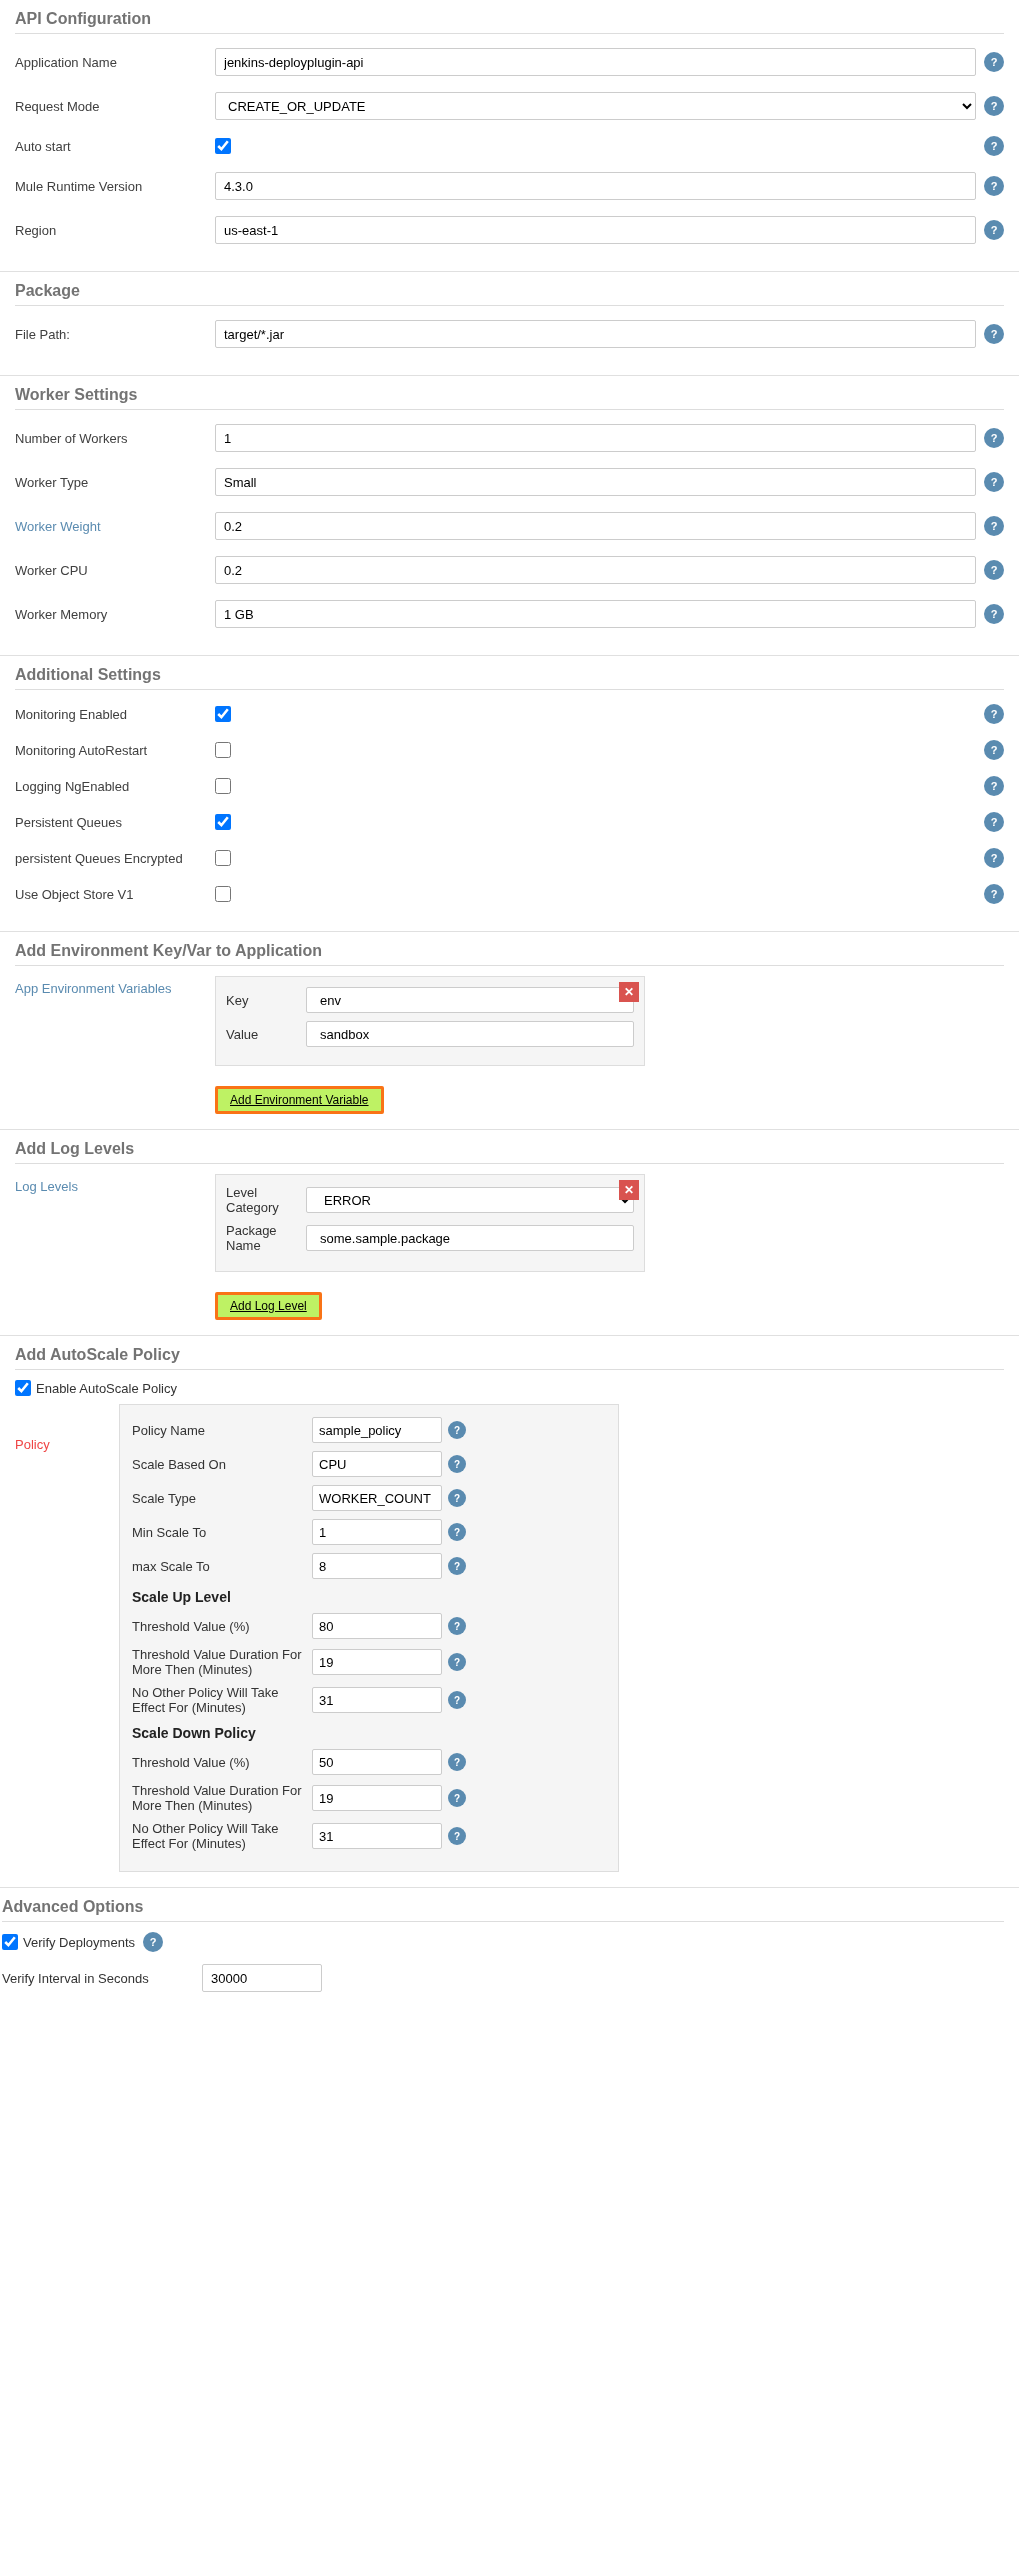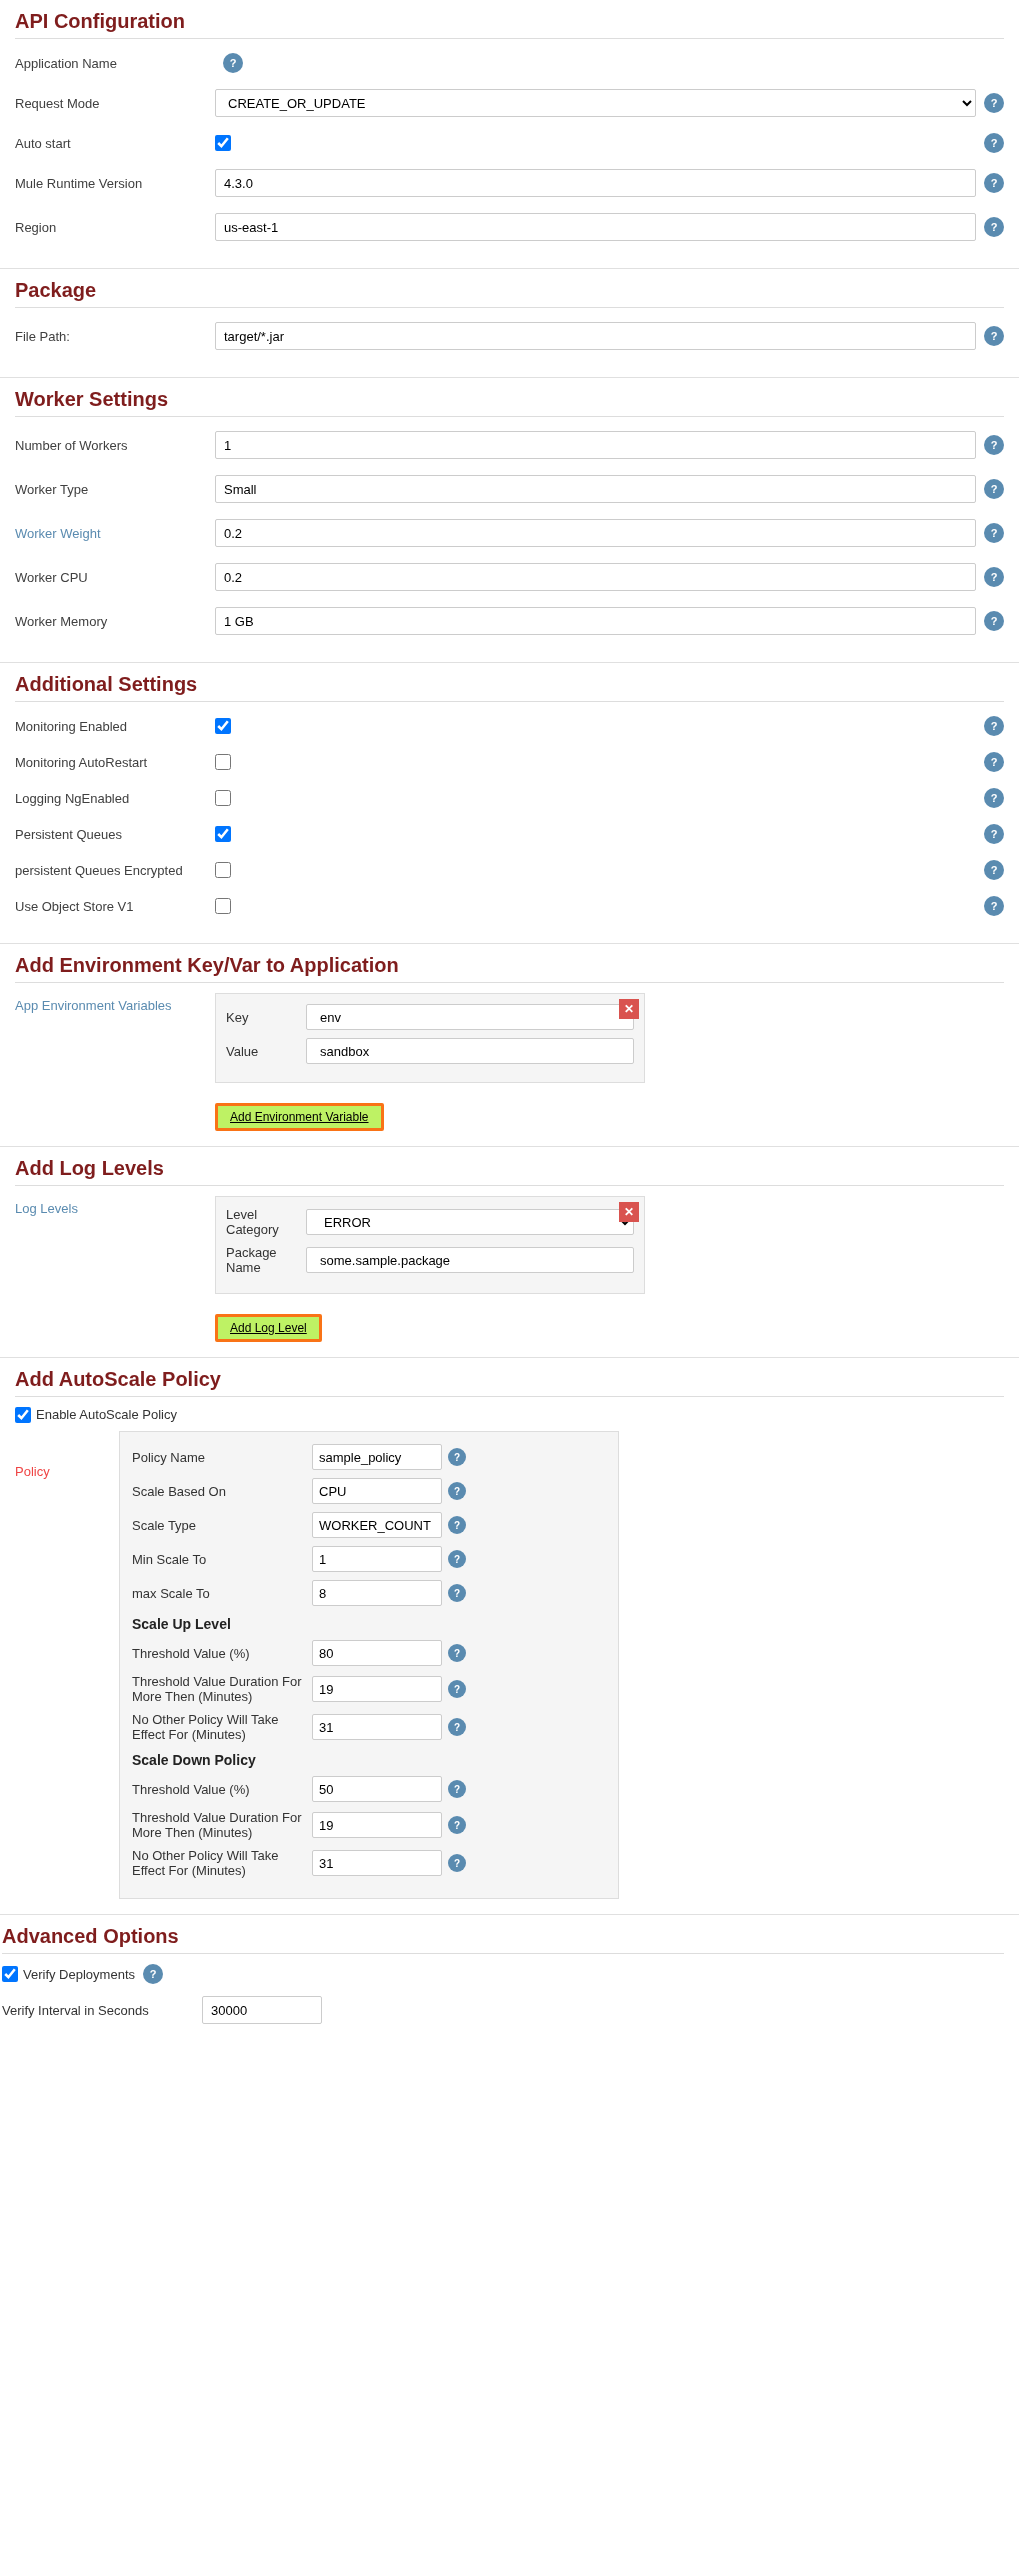--- a/index.html
+++ b/index.html
@@ -8,23 +8,23 @@
       font-size: 13px;
       background: #fff;
       color: #333;
       width: 1019px;
     }
     .section {
       padding: 10px 15px 15px 15px;
       border-bottom: 1px solid #e0e0e0;
     }
     .section-title {
-      font-size: 20px;
+      font-size: 16px;
       font-weight: bold;
-      color: #7f1d1d;
+      color: #737373;
       margin-bottom: 10px;
       padding-bottom: 5px;
       border-bottom: 1px solid #ddd;
     }
     .form-row {
       display: flex;
       align-items: center;
       margin-bottom: 8px;
       padding: 4px 0;
     }
@@ -187,21 +187,21 @@
       flex-shrink: 0;
     }
     .sub-section-title {
       font-size: 14px;
       font-weight: bold;
       color: #222;
       margin: 10px 0 8px 0;
     }
     .autoscale-checkbox-row {
       display: flex;
-      align-items: flex-start;
+      align-items: center;
       margin-bottom: 8px;
     }
     .autoscale-checkbox-row label {
       font-size: 13px;
       color: #333;
       margin-left: 5px;
       cursor: pointer;
     }
     .policy-row-wrapper {
       display: flex;
@@ -228,20 +228,21 @@
     }
   </style>
 </head>
 <body>
 
 <div class="section">
   <div class="section-title">API Configuration</div>
 
   <div class="form-row">
     <div class="form-label">Application Name</div>
+    <input class="form-control" type="text" value="jenkins-deployplugin-api" style="">
     <div class="help-icon">?</div>
   </div>
 
   <div class="form-row">
     <div class="form-label">Request Mode</div>
     <select class="form-control-select">
       <option>CREATE_OR_UPDATE</option>
       <option>CREATE</option>
       <option>UPDATE</option>
     </select>

